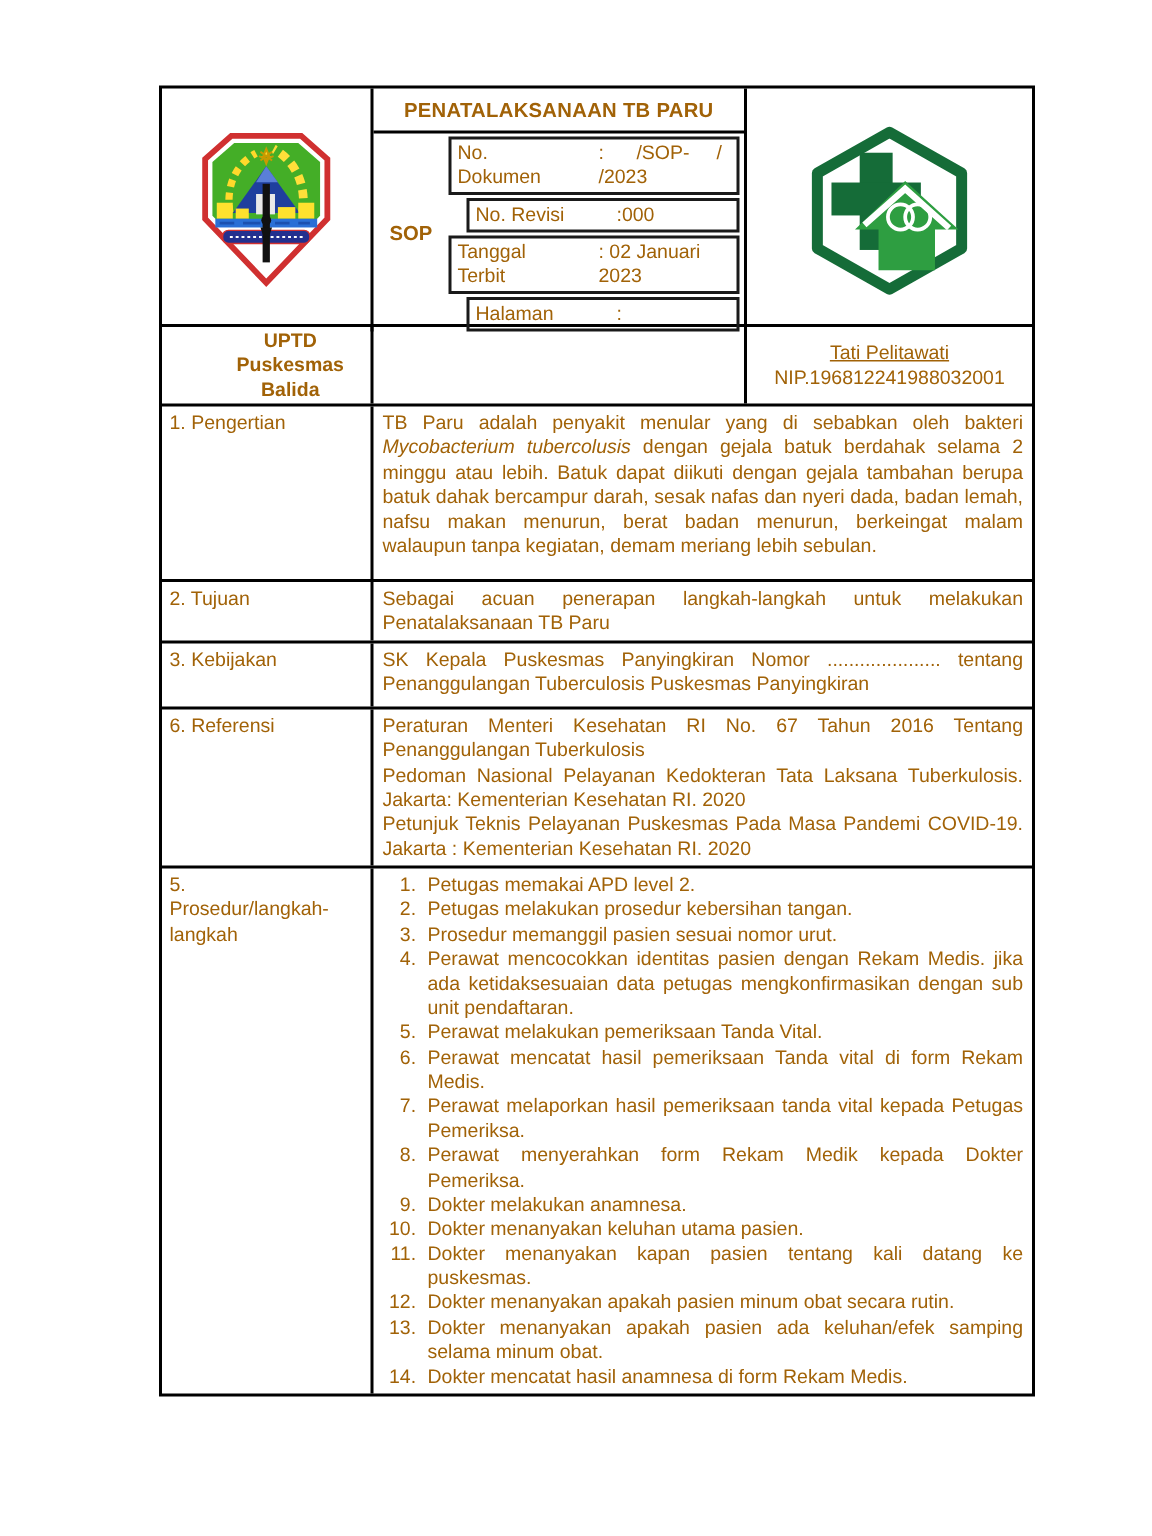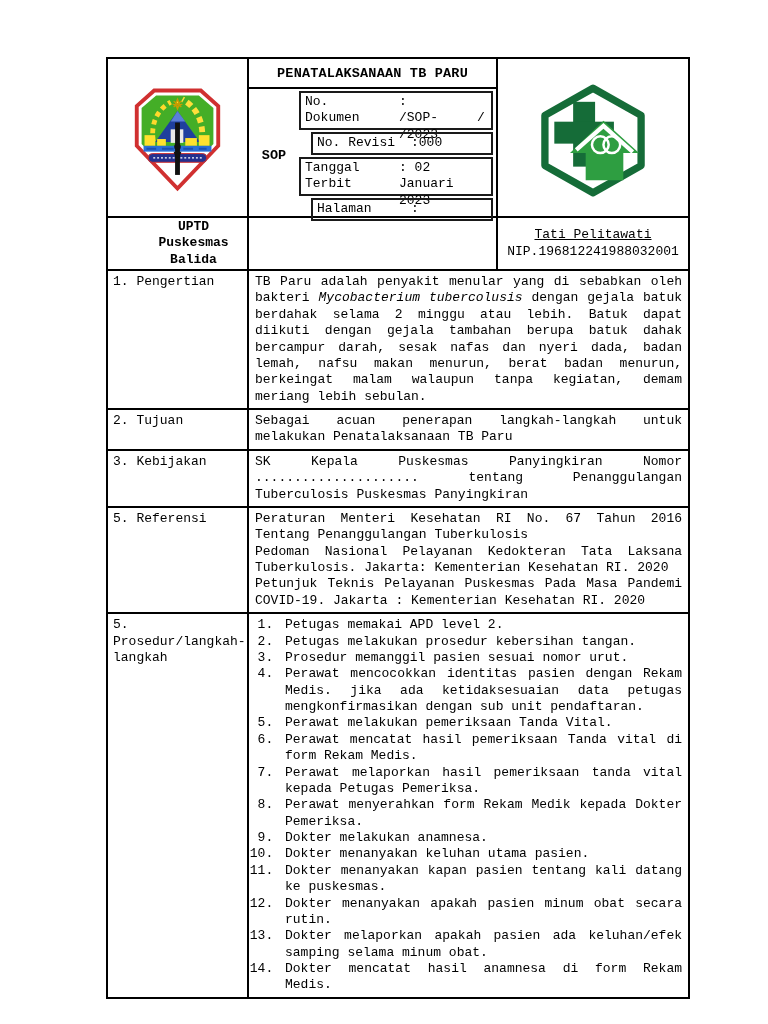--- a/index.html
+++ b/index.html
@@ -1,19 +1,19 @@
 <!DOCTYPE html>
 <html><head>
 <meta charset="utf-8">
 <style>
   * { margin:0; padding:0; box-sizing:border-box; }
   html,body { background:#fff; }
   .page {
     position:relative; width:652px; height:1024px; background:#ffffff;
-    font-family:Liberation Mono, monospace; color:#000000;
+    font-family:Liberation Sans, sans-serif; color:#a16207;
   }
   .doc {
     position:absolute; left:106px; top:57px; width:584px;
     border:2px solid #000; background:#fff;
     font-size:13px; line-height:1.26;
   }
   .row3 { display:grid; grid-template-columns:141px 249px 1fr; }
   .row2 { display:grid; grid-template-columns:141px 1fr; }
   .bb { border-bottom:2px solid #000; }
   .br { border-right:2px solid #000; }
@@ -153,21 +153,21 @@
       <div class="sec-label br">2. Tujuan</div>
       <div class="sec-content">Sebagai acuan penerapan langkah-langkah untuk melakukan Penatalaksanaan TB Paru</div>
     </div>
 
     <div class="row2 bb mh-keb">
       <div class="sec-label br">3. Kebijakan</div>
       <div class="sec-content">SK Kepala Puskesmas Panyingkiran Nomor ..................... tentang Penanggulangan Tuberculosis Puskesmas Panyingkiran</div>
     </div>
 
     <div class="row2 bb mh-ref">
-      <div class="sec-label br">5. Referensi</div>
+      <div class="sec-label br">6. Referensi</div>
       <div class="sec-content">
         <div>
             <div>Peraturan Menteri Kesehatan RI No. 67 Tahun 2016 Tentang Penanggulangan Tuberkulosis</div>
             <div>Pedoman Nasional Pelayanan Kedokteran Tata Laksana Tuberkulosis. Jakarta: Kementerian Kesehatan RI. 2020</div>
             <div>Petunjuk Teknis Pelayanan Puskesmas Pada Masa Pandemi COVID-19. Jakarta : Kementerian Kesehatan RI. 2020</div>
           </div>
       </div>
     </div>
 
     <div class="row2">
@@ -180,20 +180,20 @@
             <li>Prosedur memanggil pasien sesuai nomor urut.</li>
             <li>Perawat mencocokkan identitas pasien dengan Rekam Medis. jika ada ketidaksesuaian data petugas mengkonfirmasikan dengan sub unit pendaftaran.</li>
             <li>Perawat melakukan pemeriksaan Tanda Vital.</li>
             <li>Perawat mencatat hasil pemeriksaan Tanda vital di form Rekam Medis.</li>
             <li>Perawat melaporkan hasil pemeriksaan tanda vital kepada Petugas Pemeriksa.</li>
             <li>Perawat menyerahkan form Rekam Medik kepada Dokter Pemeriksa.</li>
             <li>Dokter melakukan anamnesa.</li>
             <li>Dokter menanyakan keluhan utama pasien.</li>
             <li>Dokter menanyakan kapan pasien tentang kali datang ke puskesmas.</li>
             <li>Dokter menanyakan apakah pasien minum obat secara rutin.</li>
-            <li>Dokter melaporkan apakah pasien ada keluhan/efek samping selama minum obat.</li>
+            <li>Dokter menanyakan apakah pasien ada keluhan/efek samping selama minum obat.</li>
             <li>Dokter mencatat hasil anamnesa di form Rekam Medis.</li>
           </ol>
       </div>
     </div>
 
   </div>
 </div>
 
 </body></html>

